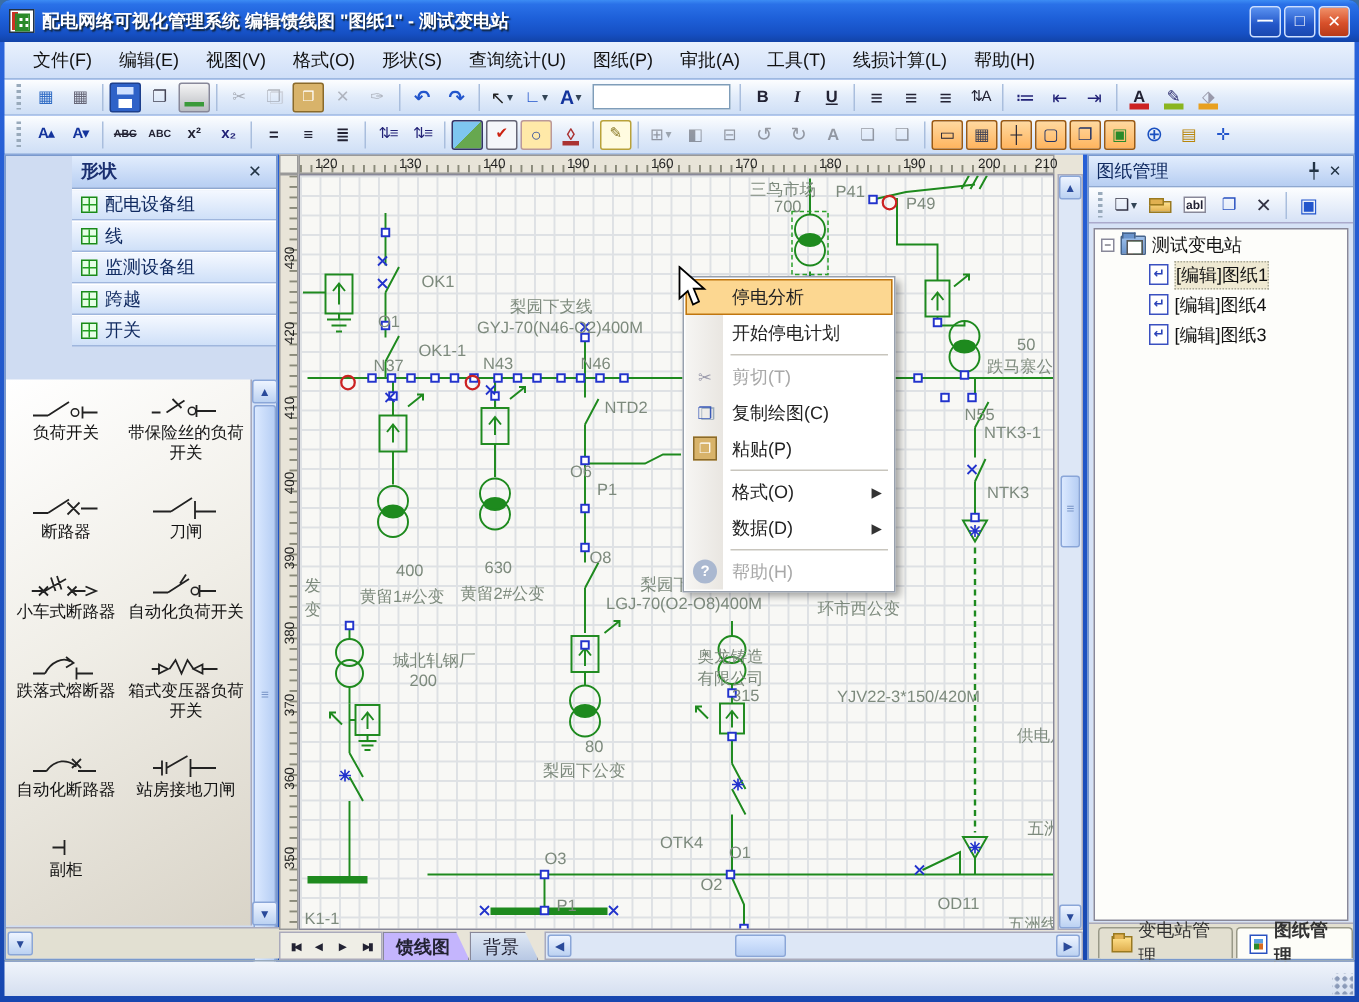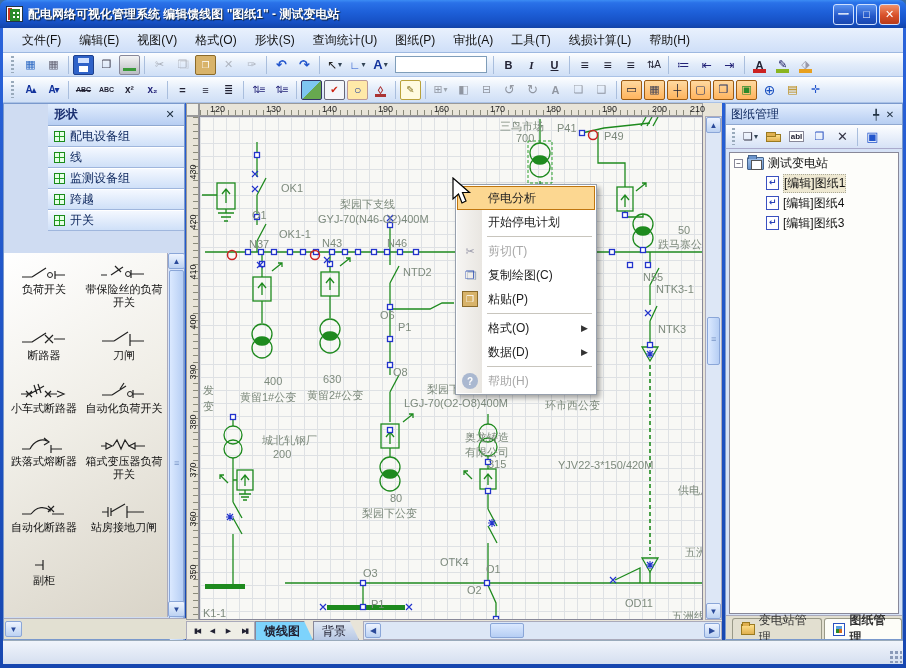--- a/index.html
+++ b/index.html
@@ -159,21 +159,21 @@
   
   .hstrip{position:absolute;left:0;bottom:0;width:536px;height:19px;background:#e8e4d8;display:flex;align-items:stretch;}
   .navs{display:flex;align-items:center;padding:0 2px;gap:1px;background:#efeee6;border:1px solid #aab;}
   .navb{width:15px;height:14px;font-size:7px;color:#223;display:flex;align-items:center;justify-content:center;border:1px solid transparent;}
   .navb.b1::before{content:"▮◀";letter-spacing:-2px;}
   .navb.b2::before{content:"◀";}
   .navb.b3::before{content:"▶";}
   .navb.b4::before{content:"▶▮";letter-spacing:-2px;}
   .dtab{position:relative;font-size:12px;padding:1px 12px 0 8px;border:1px solid #889;border-bottom:none;
     clip-path:polygon(0 0,calc(100% - 9px) 0,100% 100%,0 100%);background:linear-gradient(#dfe8f4,#b8c8e4);color:#223;}
-  .dtab.active{background:#7dd3fc;font-weight:bold;z-index:2;}
+  .dtab.active{background:#c4b5fd;font-weight:bold;z-index:2;}
   .hscroll{flex:1;position:relative;background:#dde7f6;border:1px solid #aab;margin-left:4px;}
   .hbtn{position:absolute;top:1px;width:16px;height:15px;background:linear-gradient(180deg,#eef4ff,#bcd2f2);border:1px solid #8aa6d8;border-radius:2px;
     color:#2a4a9a;font-size:8px;display:flex;align-items:center;justify-content:center;}
   .hthumb{position:absolute;top:1px;left:126px;width:34px;height:15px;background:linear-gradient(180deg,#dbe9ff,#b6cef4);border:1px solid #8aa6d8;border-radius:2px;}
   
   .ctx{position:absolute;left:255px;top:67px;width:142px;background:#fff;border:1px solid #97a0ad;z-index:50;
     box-shadow:3px 3px 5px rgba(0,0,0,.35);padding:1px;}
   .ctx::before{content:"";position:absolute;left:1px;top:1px;bottom:1px;width:25px;background:linear-gradient(90deg,#f6f5f3,#e9e6e1);}
   .ctx-row{position:relative;height:24px;display:flex;align-items:center;padding-left:31px;font-size:12px;color:#222;}
   .ctx-row.hi{background:#fcd791;border:1px solid #c0760f;margin:0;padding-left:30px;}

